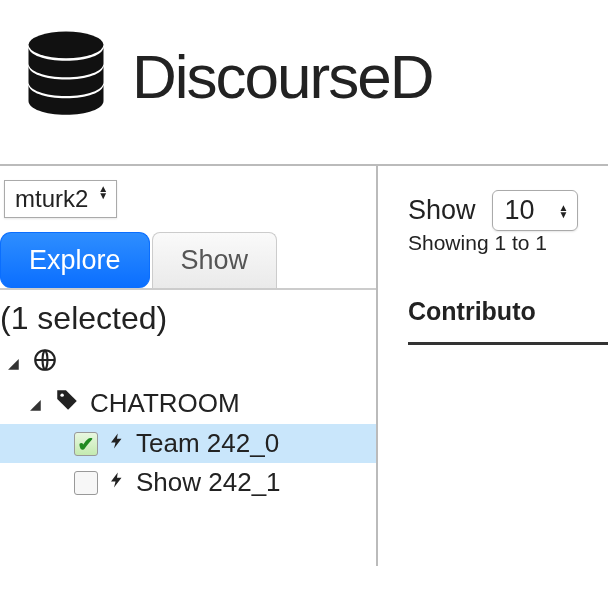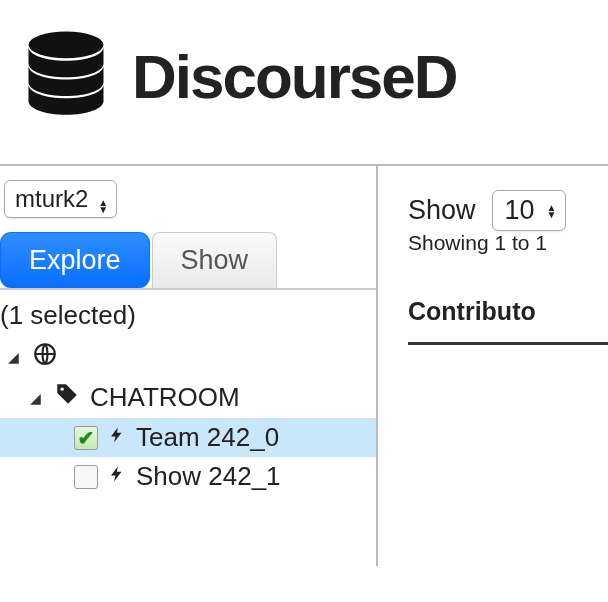--- a/index.html
+++ b/index.html
@@ -13,21 +13,21 @@
 }
 .header {
   padding: 24px 16px 36px 16px;
   display: flex;
   align-items: center;
   gap: 16px;
 }
 .logo-icon { flex-shrink: 0; }
 .brand {
   font-size: 62px;
-  font-weight: 700;
+  font-weight: 400;
   letter-spacing: -2px;
   white-space: nowrap;
 }
 .main {
   display: flex;
   border-top: 2px solid #bbb;
 }
 .left-panel {
   width: 378px;
   flex-shrink: 0;
@@ -35,23 +35,23 @@
   position: relative;
   min-height: 400px;
 }
 .right-panel {
   flex: 1;
   padding: 24px 0 0 30px;
 }
 .selector {
   margin: 14px 0 14px 4px;
   display: inline-flex;
-  align-items: flex-end;
+  align-items: flex-start;
   border: 1px solid #aaa;
-  border-radius: 6px;
+  border-radius: 0;
   background: #fff;
   padding: 4px 8px 4px 10px;
   font-size: 24px;
   gap: 10px;
   box-shadow: inset 0 1px 0 rgba(255,255,255,.6), 0 1px 2px rgba(0,0,0,.1);
 }
 .spinner { display: flex; flex-direction: column; line-height: 7px; font-size: 10px; }
 .tabs { display: flex; border-bottom: 2px solid #ccc; }
 .tab {
   padding: 12px 28px;
@@ -64,21 +64,21 @@
   color: #555;
   margin-right: 2px;
 }
 .tab.active {
   background: linear-gradient(#2e8eff, #0a6eff);
   color: #fff;
   border-color: #0a6eff;
   border-radius: 11px;
 }
 .selected-count {
-  font-size: 26px;
+  font-size: 32px;
   padding: 10px 0 4px 0;
   color: #222;
 }
 .tree { font-size: 26px; padding-top: 2px; }
 .tree-row {
   display: flex;
   align-items: center;
   gap: 10px;
   padding: 4px 0 4px 8px;
   white-space: nowrap;
@@ -105,21 +105,21 @@
 .show-row {
   display: flex; align-items: center; gap: 16px;
   font-size: 27px;
 }
 .show-select {
   display: inline-flex;
   align-items: center;
   border: 1px solid #aaa;
   border-radius: 6px;
   padding: 4px 8px 4px 12px;
-  gap: 12px;
+  gap: 24px;
   box-shadow: inset 0 1px 0 rgba(255,255,255,.6), 0 1px 2px rgba(0,0,0,.1);
 }
 .showing { font-size: 21px; margin-bottom: 42px; white-space: nowrap; }
 .col-header {
   font-size: 25px;
   font-weight: 700;
   padding-bottom: 10px;
 }
 .hr { border-top: 3px solid #333; margin-top: 6px; }
 </style>

